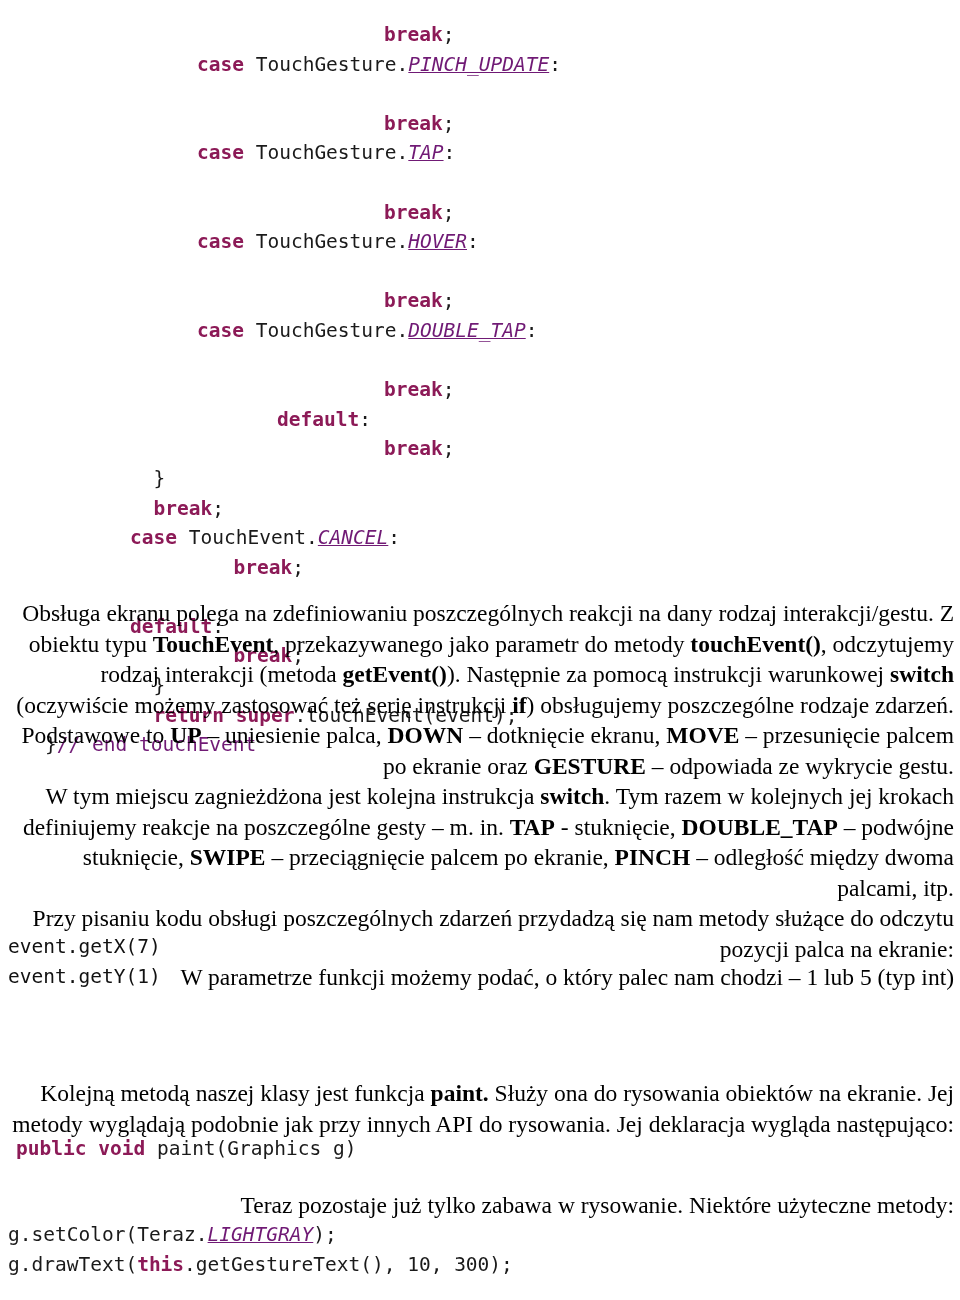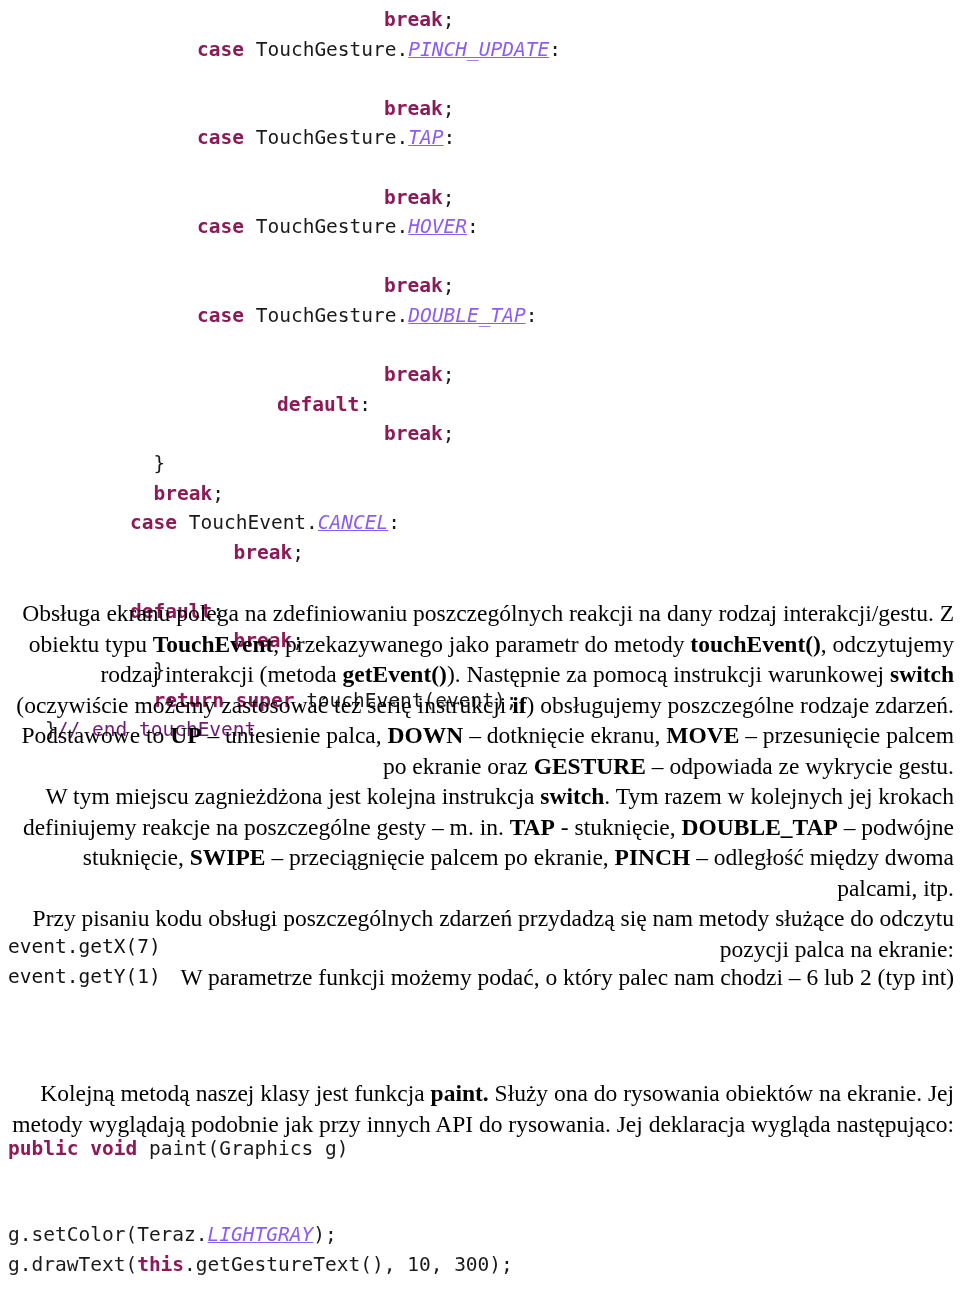--- a/index.html
+++ b/index.html
@@ -25,21 +25,21 @@
   
   .code {
     font-family: "DejaVu Sans Mono", monospace;
     font-size: 19.5px;
     line-height: 29.6px;
     white-space: pre;
     color: #1a1a1a;
     letter-spacing: 0px;
   }
   .code .kw   { color: #8c1a57; font-weight: bold; }
-  .code .cst  { color: #8b5cf6; font-style: italic; text-decoration: underline; }
+  .code .cst  { color: #701a75; font-style: italic; text-decoration: underline; }
   .code .cmt  { color: #701a75; }
   .code .pl   { color: #1a1a1a; }
 
   .code-plain {
     font-family: "DejaVu Sans Mono", monospace;
     font-size: 19.5px;
     line-height: 29.6px;
     white-space: pre;
     color: #111111;
   }
@@ -48,52 +48,55 @@
   .prose {
     font-family: "Liberation Serif", serif;
     font-size: 23.5px;
     line-height: 30.5px;
     color: #000000;
     text-align: right;
   }
   .prose b { font-weight: bold; }
 
   
-  #block-switch-tail { position:absolute; left:0; top:5px; width:960px; }
+  #block-switch-tail { position:absolute; left:0; top:20px; width:960px; }
   #block-para-1      { position:absolute; left:8px; top:598px; width:946px; }
   #block-code-get    { position:absolute; left:8px; top:932px; }
   #block-para-2      { position:absolute; left:8px; top:962px; width:946px; }
   #block-code-pinch  { position:absolute; left:8px; top:1022px; }
   #block-para-3      { position:absolute; left:8px; top:1078px; width:946px; }
-  #block-code-paint  { position:absolute; left:8px; top:1134px; }
+  #block-code-paint  { position:absolute; left:16px; top:1134px; }
   #block-para-4      { position:absolute; left:8px; top:1190px; width:946px; }
   #block-code-draw   { position:absolute; left:8px; top:1220px; }
 </style>
 </head>
 <body>
 
 <div class="page">
 
   <div id="block-switch-tail" class="code"><div style="padding-left: 290px;"><span class="pl">        </span><span class="kw">break</span><span class="pl">;</span></div><div style="padding-left: 150px;"><span class="pl">    </span><span class="kw">case</span><span class="pl"> TouchGesture.</span><span class="cst">PINCH_UPDATE</span><span class="pl">:</span></div><div style="padding-left: 0px;">&nbsp;</div><div style="padding-left: 290px;"><span class="pl">        </span><span class="kw">break</span><span class="pl">;</span></div><div style="padding-left: 150px;"><span class="pl">    </span><span class="kw">case</span><span class="pl"> TouchGesture.</span><span class="cst">TAP</span><span class="pl">:</span></div><div style="padding-left: 0px;">&nbsp;</div><div style="padding-left: 290px;"><span class="pl">        </span><span class="kw">break</span><span class="pl">;</span></div><div style="padding-left: 150px;"><span class="pl">    </span><span class="kw">case</span><span class="pl"> TouchGesture.</span><span class="cst">HOVER</span><span class="pl">:</span></div><div style="padding-left: 0px;">&nbsp;</div><div style="padding-left: 290px;"><span class="pl">        </span><span class="kw">break</span><span class="pl">;</span></div><div style="padding-left: 150px;"><span class="pl">    </span><span class="kw">case</span><span class="pl"> TouchGesture.</span><span class="cst">DOUBLE_TAP</span><span class="pl">:</span></div><div style="padding-left: 0px;">&nbsp;</div><div style="padding-left: 290px;"><span class="pl">        </span><span class="kw">break</span><span class="pl">;</span></div><div style="padding-left: 230px;"><span class="pl">    </span><span class="kw">default</span><span class="pl">:</span></div><div style="padding-left: 290px;"><span class="pl">        </span><span class="kw">break</span><span class="pl">;</span></div><div style="padding-left: 130px;"><span class="pl">  }</span></div><div style="padding-left: 130px;"><span class="pl">  </span><span class="kw">break</span><span class="pl">;</span></div><div style="padding-left: 130px;"><span class="pl"></span><span class="kw">case</span><span class="pl"> TouchEvent.</span><span class="cst">CANCEL</span><span class="pl">:</span></div><div style="padding-left: 210px;"><span class="pl">  </span><span class="kw">break</span><span class="pl">;</span></div><div style="padding-left: 0px;">&nbsp;</div><div style="padding-left: 130px;"><span class="pl"></span><span class="kw">default</span><span class="pl">:</span></div><div style="padding-left: 210px;"><span class="pl">  </span><span class="kw">break</span><span class="pl">;</span></div><div style="padding-left: 130px;"><span class="pl">  }</span></div><div style="padding-left: 130px;"><span class="pl">  </span><span class="kw">return</span><span class="pl"> </span><span class="kw">super</span><span class="pl">.touchEvent(event);</span></div><div style="padding-left: 45px;"><span class="pl">}</span><span class="cmt">// end touchEvent</span></div></div>
 
   <div id="block-para-1">
     <div class="prose"><span>Obsługa ekranu polega na zdefiniowaniu poszczególnych reakcji na dany rodzaj interakcji/gestu. Z obiektu typu </span><b>TouchEvent</b><span>, przekazywanego jako parametr do metody </span><b>touchEvent()</b><span>, odczytujemy rodzaj interakcji (metoda </span><b>getEvent()</b><span>). Następnie za pomocą instrukcji warunkowej </span><b>switch</b><span> (oczywiście możemy zastosować też serię instrukcji </span><b>if</b><span>) obsługujemy poszczególne rodzaje zdarzeń. Podstawowe to </span><b>UP</b><span> – uniesienie palca, </span><b>DOWN</b><span> – dotknięcie ekranu, </span><b>MOVE</b><span> – przesunięcie palcem po ekranie oraz </span><b>GESTURE</b><span> – odpowiada ze wykrycie gestu.</span></div>
     <div class="prose"><span>W tym miejscu zagnieżdżona jest kolejna instrukcja </span><b>switch</b><span>. Tym razem w kolejnych jej krokach definiujemy reakcje na poszczególne gesty – m. in. </span><b>TAP</b><span> -  stuknięcie, </span><b>DOUBLE_TAP</b><span> – podwójne stuknięcie, </span><b>SWIPE</b><span> – przeciągnięcie palcem po ekranie, </span><b>PINCH</b><span> – odległość między dwoma palcami, itp.</span></div>
     <div class="prose"><span>Przy pisaniu kodu obsługi poszczególnych zdarzeń przydadzą się nam metody służące do odczytu pozycji palca na ekranie:</span></div>
   </div>
 
   <div id="block-code-get" class="code-plain"><div><span class="pl">event.getX(7)</span></div><div><span class="pl">event.getY(1)</span></div></div>
 
   <div id="block-para-2">
-    <div class="prose"><span>W parametrze funkcji możemy podać, o który palec nam chodzi – 6 lub 2 (typ int)</span></div>
+    <div class="prose"><span>W parametrze funkcji możemy podać, o który palec nam chodzi – 1 lub 5 (typ int)</span></div>
   </div>
 
 
   <div id="block-para-3">
     <div class="prose"><span>Kolejną metodą naszej klasy jest funkcja </span><b>paint.</b><span> Służy ona do rysowania obiektów na ekranie. Jej metody wyglądają podobnie jak przy innych API do rysowania. Jej deklaracja wygląda następująco:</span></div>
   </div>
 
   <div id="block-code-paint" class="code"><div><span class="kw">public</span><span class="pl"> </span><span class="kw">void</span><span class="pl"> paint(Graphics g)</span></div></div>
 
+  <div id="block-para-4">
+    <div class="prose"><span>Teraz pozostaje już tylko zabawa w rysowanie. Niektóre użyteczne metody:</span></div>
+  </div>
 
   <div id="block-code-draw" class="code"><div><span class="pl">g.setColor(Teraz.</span><span class="cst">LIGHTGRAY</span><span class="pl">);</span></div><div><span class="pl">g.drawText(</span><span class="kw">this</span><span class="pl">.getGestureText(), 10, 300);</span></div></div>
 
 </div>
 
 </body></html>

